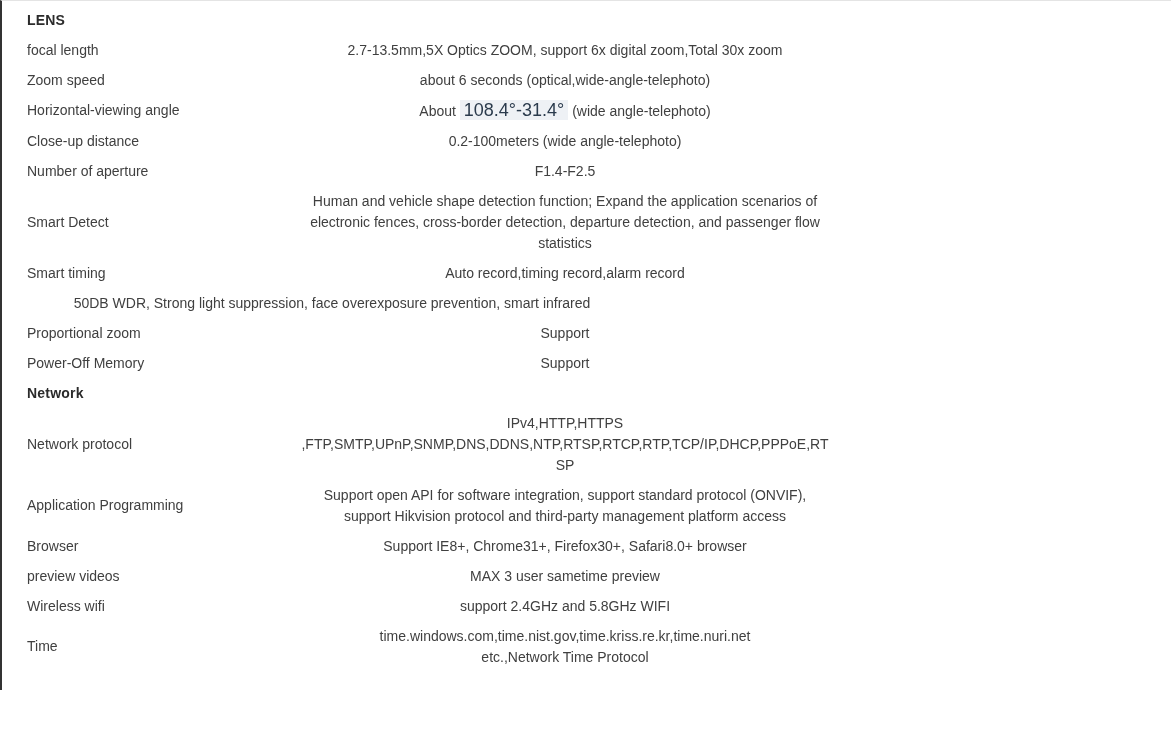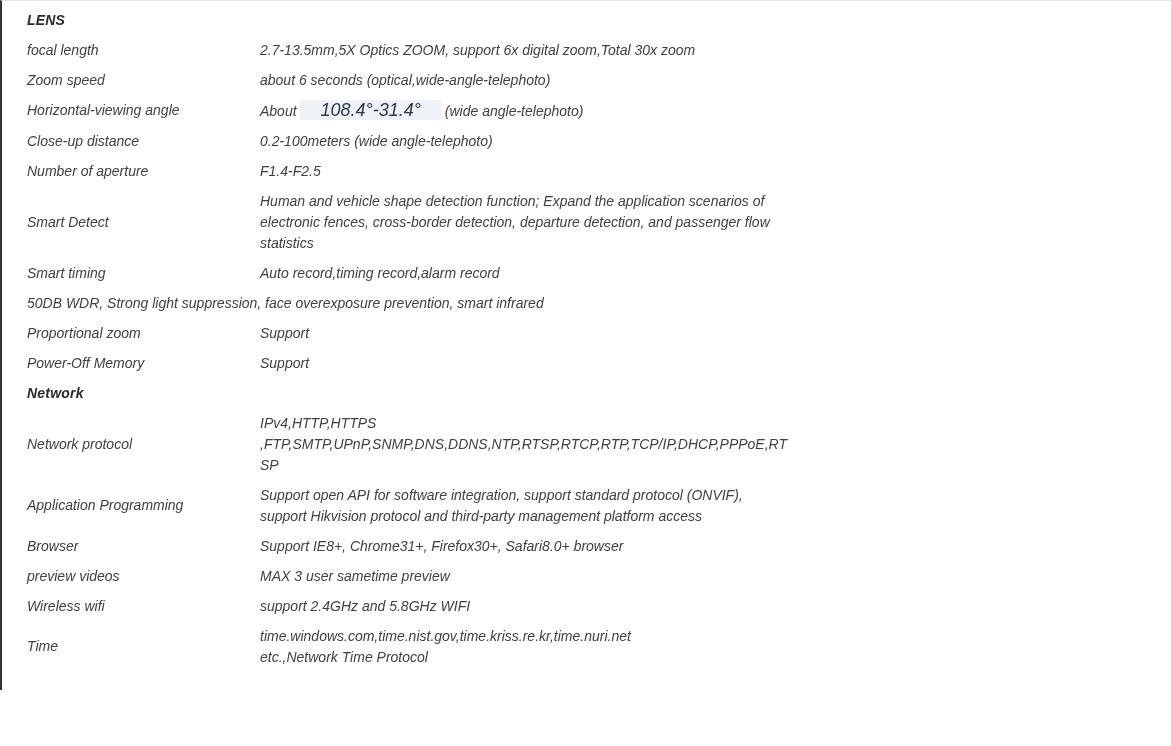--- a/index.html
+++ b/index.html
@@ -24,21 +24,20 @@
     font-size: 14px;
     color: var(--text);
     overflow: hidden;
   }
   .spec-table {
     width: 1171px;
     height: 690px;
     border-left: 2px solid var(--left-border);
     border-top: 1px solid var(--top-border);
     padding-top: 4px;
-    font-style: italic;
   }
   .section-title {
     font-weight: bold;
     color: var(--heading-text);
     line-height: 21px;
     padding: 4.5px 0 4.5px 25px;
     letter-spacing: 0.2px;
   }
   .row {
     display: flex;
@@ -46,26 +45,27 @@
     line-height: 21px;
     padding: 4.5px 0 4.5px 25px;
   }
   .row-label {
     width: 233px;
     flex-shrink: 0;
   }
   .row-value {
     width: 610px;
     white-space: pre-line;
+    text-align: center;
   }
   .hl {
     font-size: 18px;
     color: var(--highlight-text);
     background: var(--highlight-background);
-    padding: 0 20px;
+    padding: 0 4px;
   }
 </style>
 </head>
 <body>
 
 <div class="spec-table">
 
   <div class="section-title">LENS</div>
 
   <div class="row">

